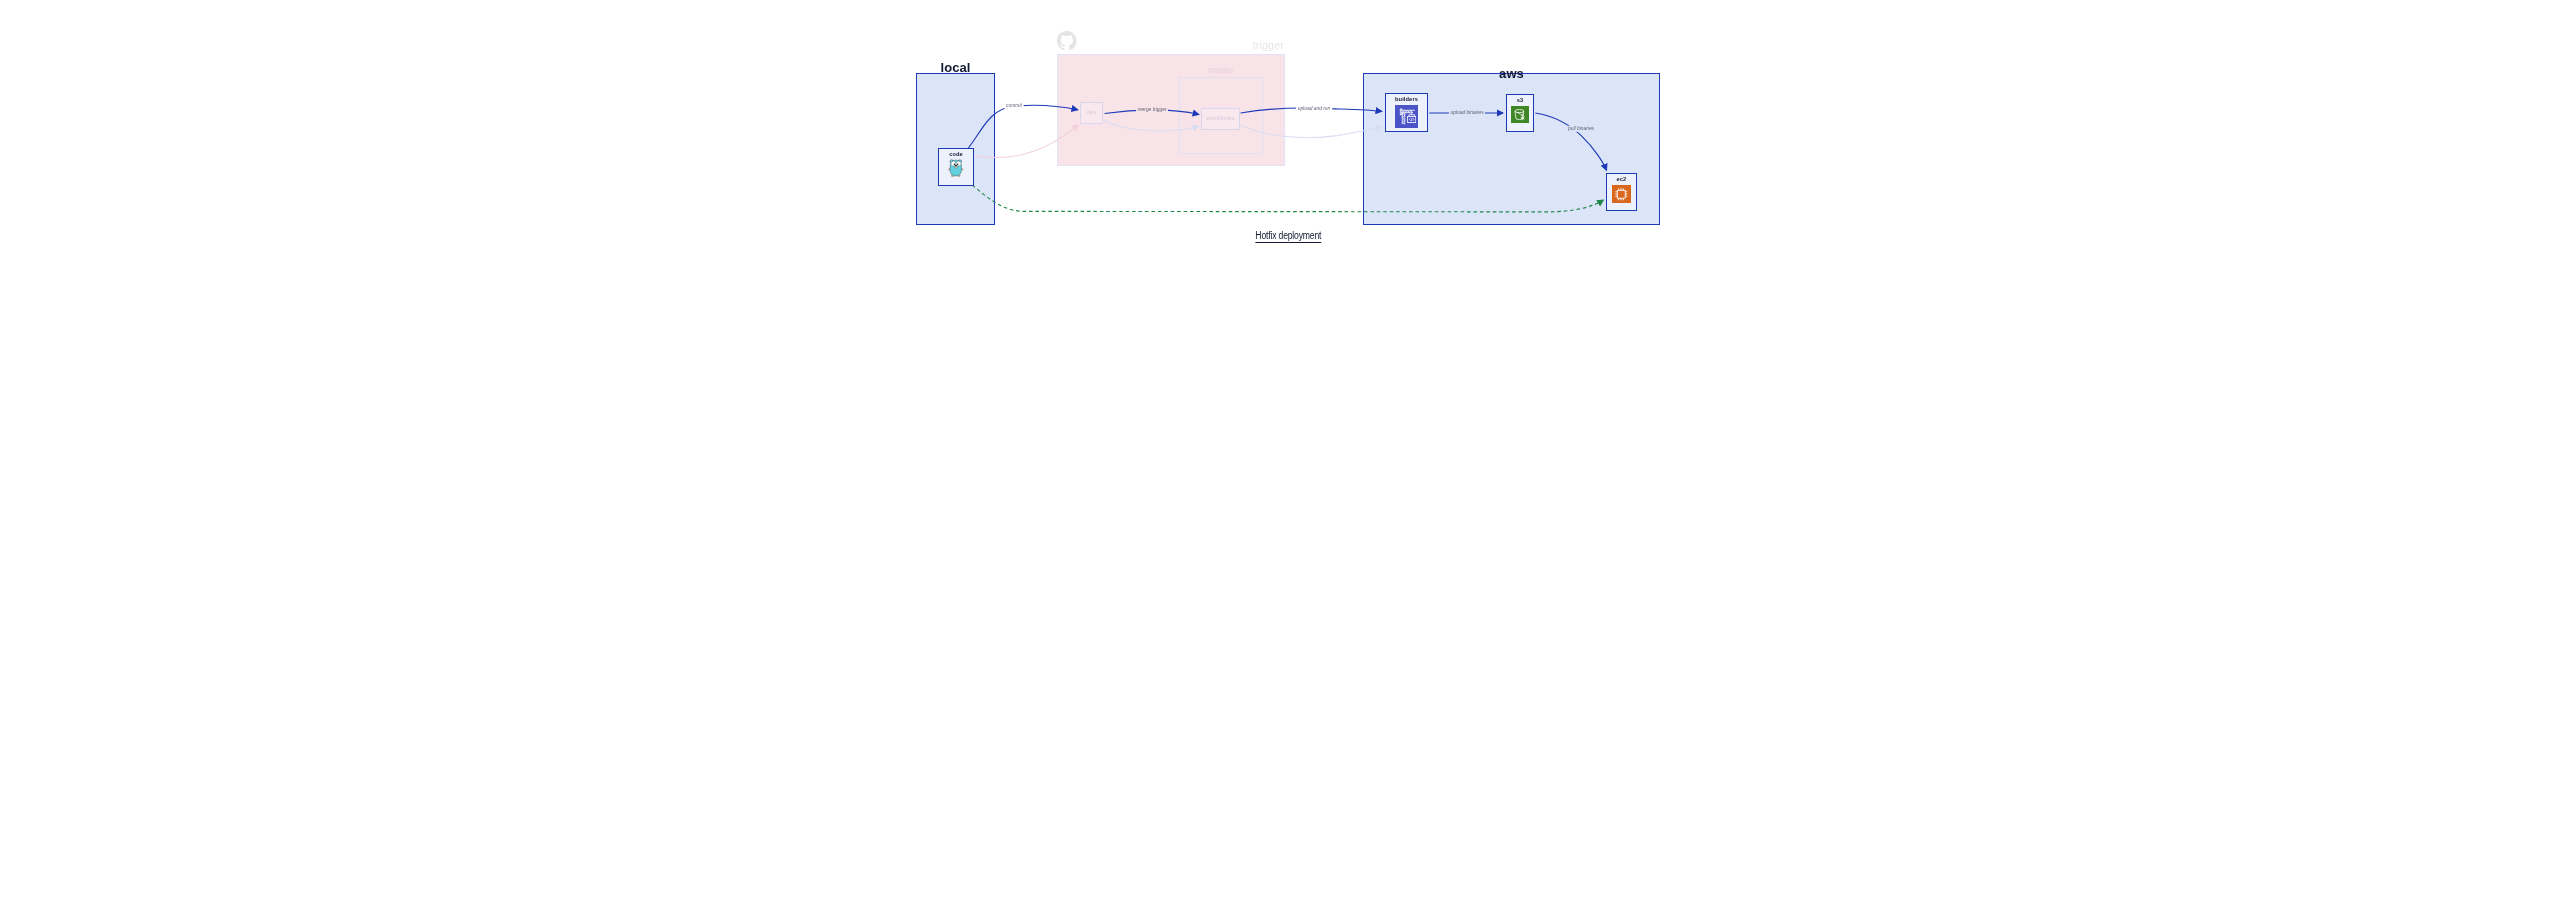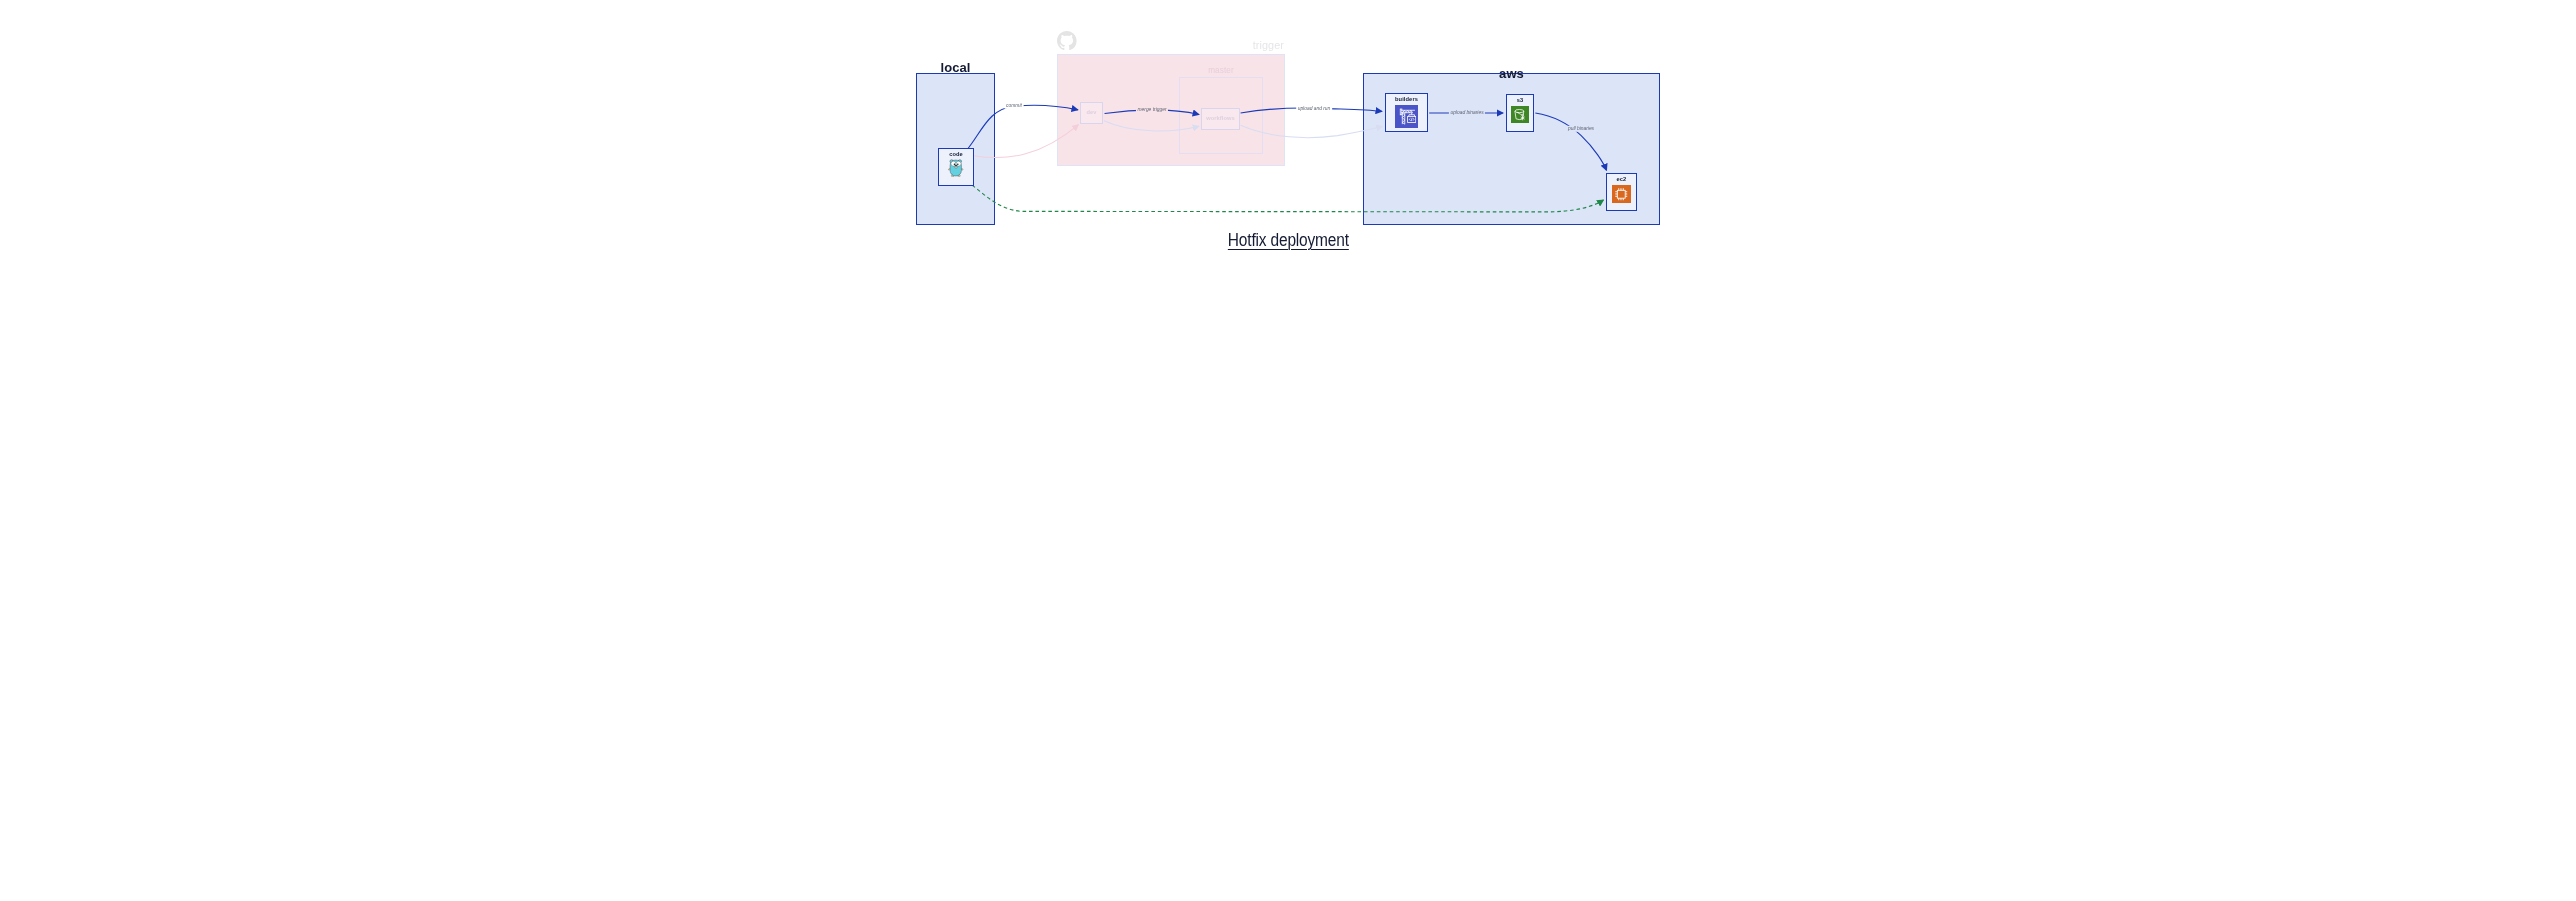--- a/index.html
+++ b/index.html
@@ -70,21 +70,21 @@
   .bg-white{background:#fff}
   .bg-pink{background:var(--c-pink-fill)}
   .bg-aws{background:var(--c-group-blue-fill)}
   .el-commit{left:130px;top:106px}
   .el-merge{left:268px;top:110px}
   .el-uploadrun{left:430px;top:109px}
   .el-uploadbin{left:583px;top:113px}
   .el-pull{left:697px;top:129px}
 
   
-  .diagram-title{position:absolute;left:0;top:230px;width:808px;text-align:center;z-index:4;color:var(--c-dark);font-size:18px;letter-spacing:-0.2px}
+  .diagram-title{position:absolute;left:0;top:230px;width:808px;text-align:center;z-index:4;color:var(--c-dark);font-size:10px;letter-spacing:-0.2px}
   .diagram-title span{display:inline-block;transform:scaleX(.86);text-decoration:underline;text-decoration-thickness:1.3px;text-underline-offset:2.6px}
 </style>
 </head>
 <body>
 
 <div class="stage">
 
   <div class="group group-local"></div>
   <div class="group group-github"></div>
   <div class="group group-master"></div>

